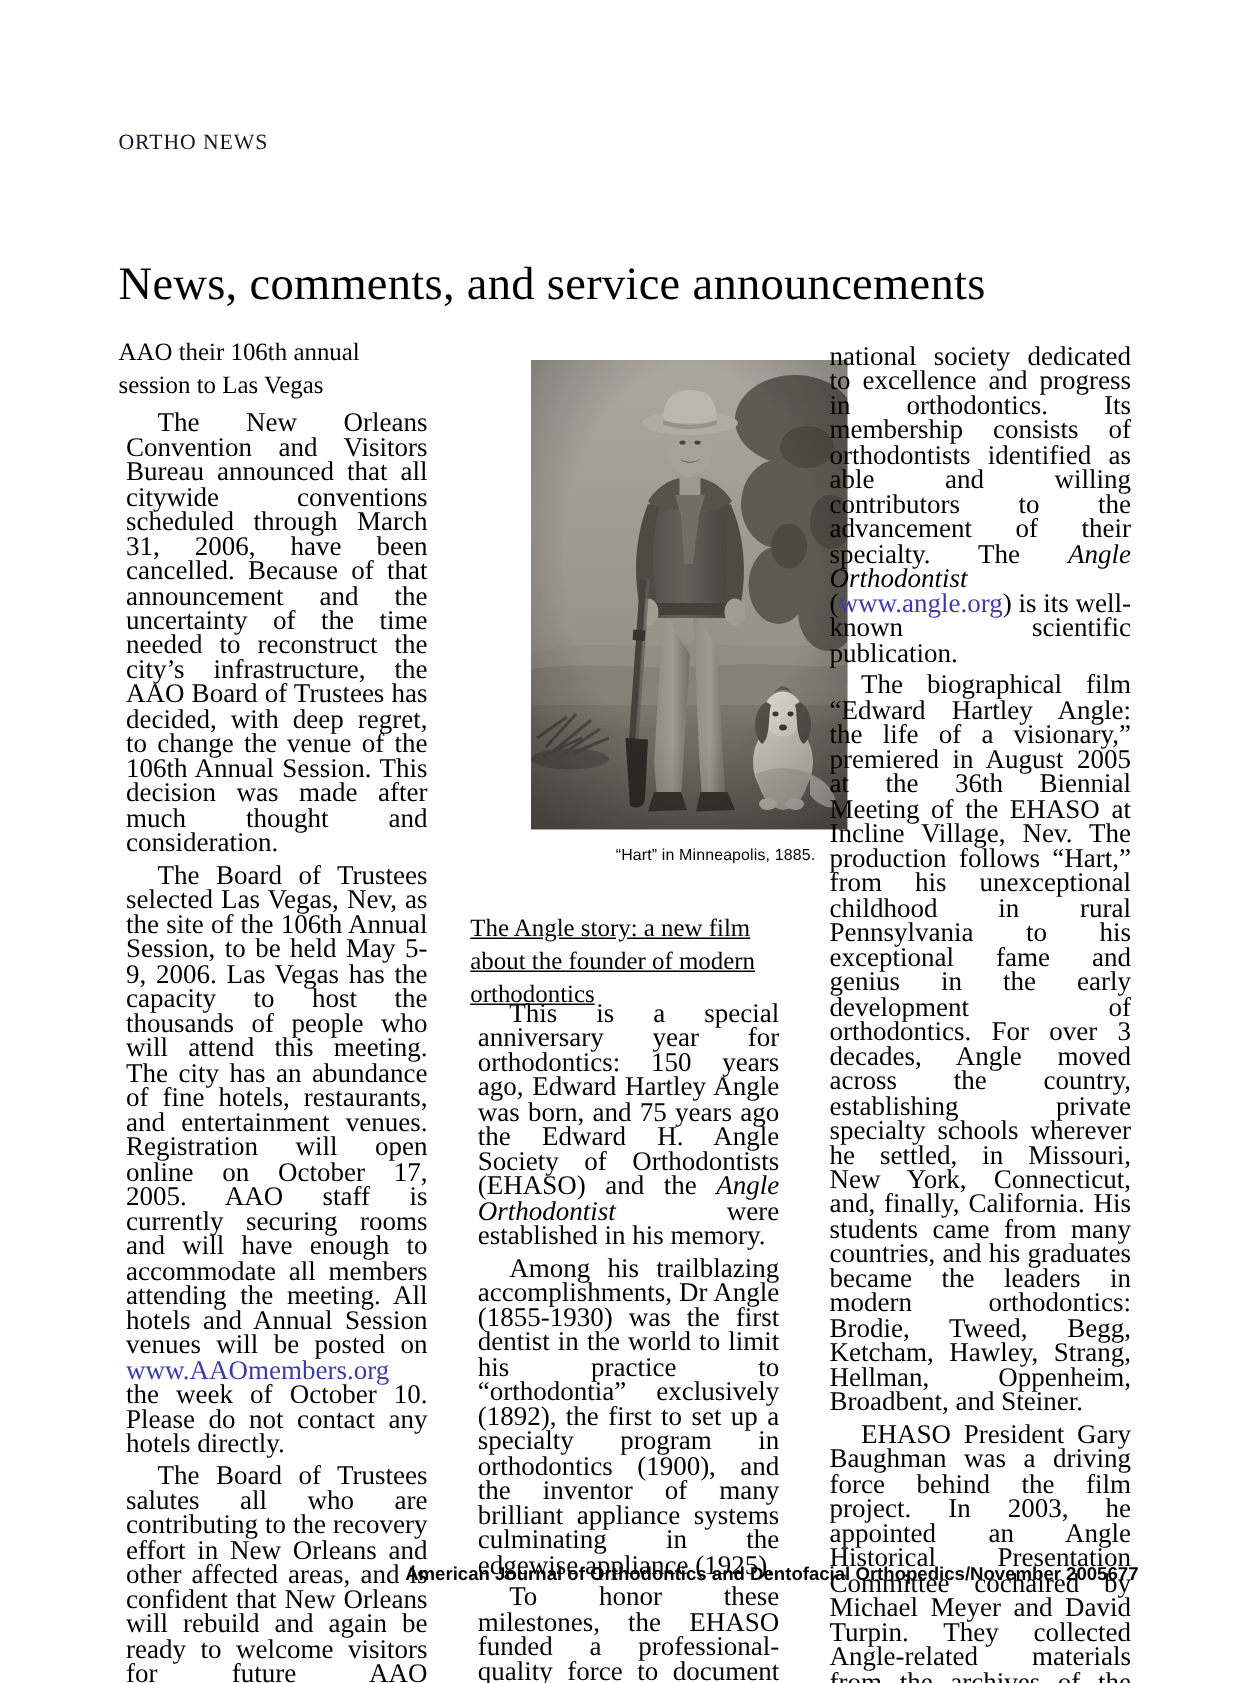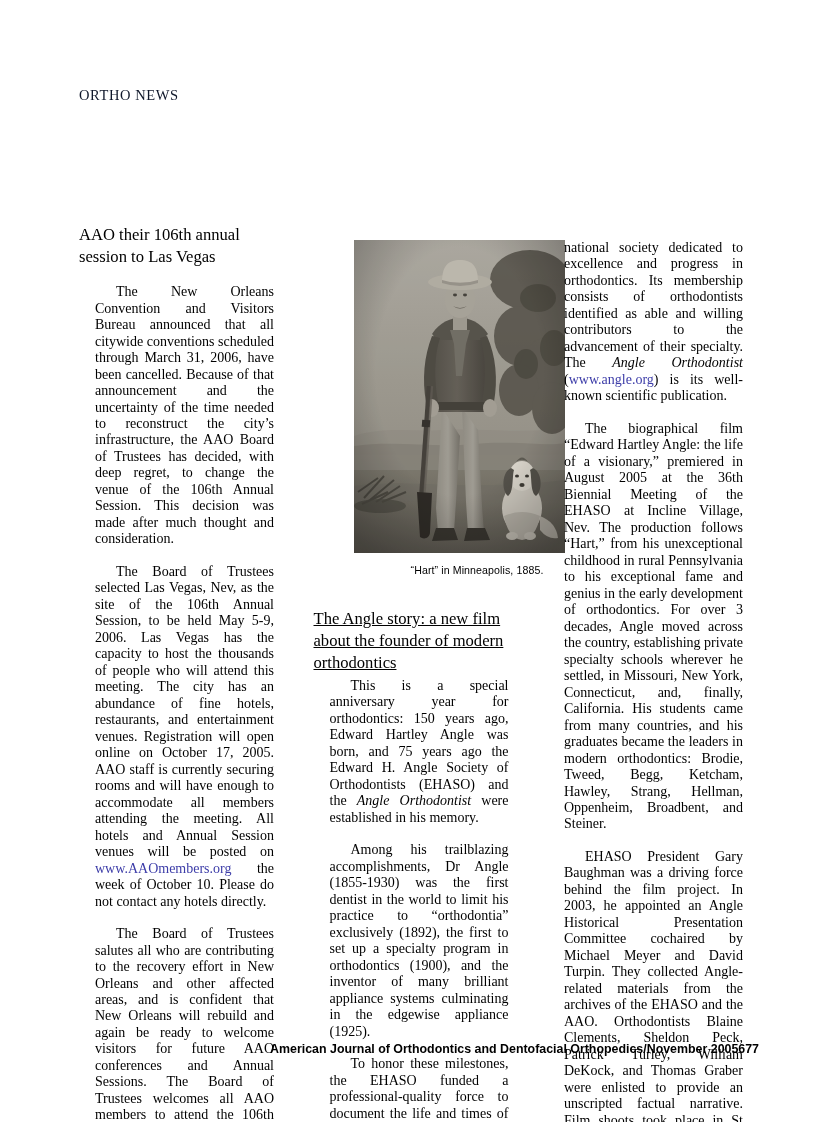--- a/index.html
+++ b/index.html
@@ -66,22 +66,22 @@
     font-size: 16.6px;
     font-weight: 400;
     line-height: 1.33;
     margin: 0 0 5px 0;
     color: #000;
   }
   .sec-head.second {
     margin-top: 0;
   }
   p.body {
-    margin: 16px;
-    font-size: 14px;
+    margin: 5px;
+    font-size: 18px;
     line-height: 16.48px;
     text-align: justify;
     text-indent: 21px;
     hyphens: auto;
     -webkit-hyphens: auto;
     color: #000;
   }
   p.body.noindent { text-indent: 0; }
   .link {
     color: #3c3ca8;
@@ -144,20 +144,21 @@
     font-weight: bold;
   }
 </style>
 </head>
 <body>
 
 <div class="page">
 
   <div class="running-head">ORTHO NEWS</div>
 
+  <h1 class="article-title">News, comments, and service announcements</h1>
 
   <div class="columns">
 
     <div class="col col-1">
       <h2 class="sec-head">AAO their 106th annual session to Las Vegas</h2>
       <p class="body">The New Orleans Convention and Visitors Bureau announced that all citywide conventions scheduled through March 31, 2006, have been cancelled. Because of that announcement and the uncertainty of the time needed to reconstruct the city’s infrastructure, the AAO Board of Trustees has decided, with deep regret, to change the venue of the 106th Annual Session. This decision was made after much thought and consideration.</p>
       <p class="body"><span>The Board of Trustees selected Las Vegas, Nev, as the site of the 106th Annual Session, to be held May 5-9, 2006. Las Vegas has the capacity to host the thousands of people who will attend this meeting. The city has an abundance of fine hotels, restaurants, and entertainment venues. Registration will open online on October 17, 2005. AAO staff is currently securing rooms and will have enough to accommodate all members attending the meeting. All hotels and Annual Session venues will be posted on </span><span class="link">www.AAOmembers.org</span><span> the week of October 10. Please do not contact any hotels directly.</span></p>
       <p class="body">The Board of Trustees salutes all who are contributing to the recovery effort in New Orleans and other affected areas, and is confident that New Orleans will rebuild and again be ready to welcome visitors for future AAO conferences and Annual Sessions. The Board of Trustees welcomes all AAO members to attend the 106th Annual Session in Las Vegas.</p>
     </div>
 

